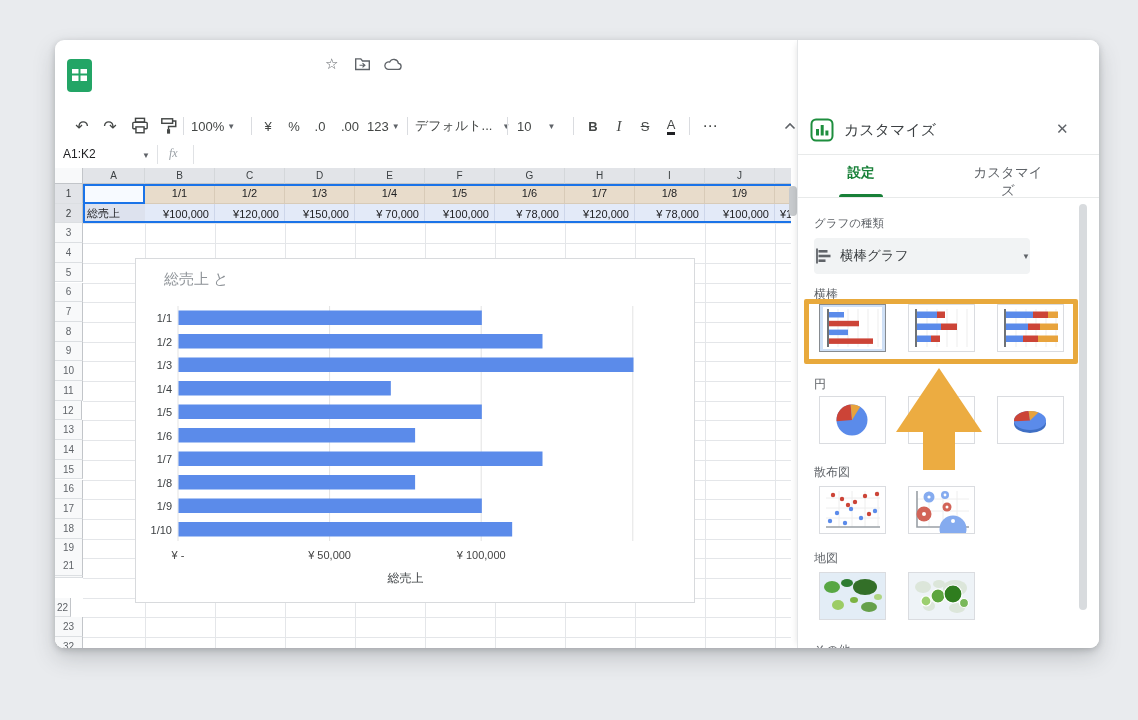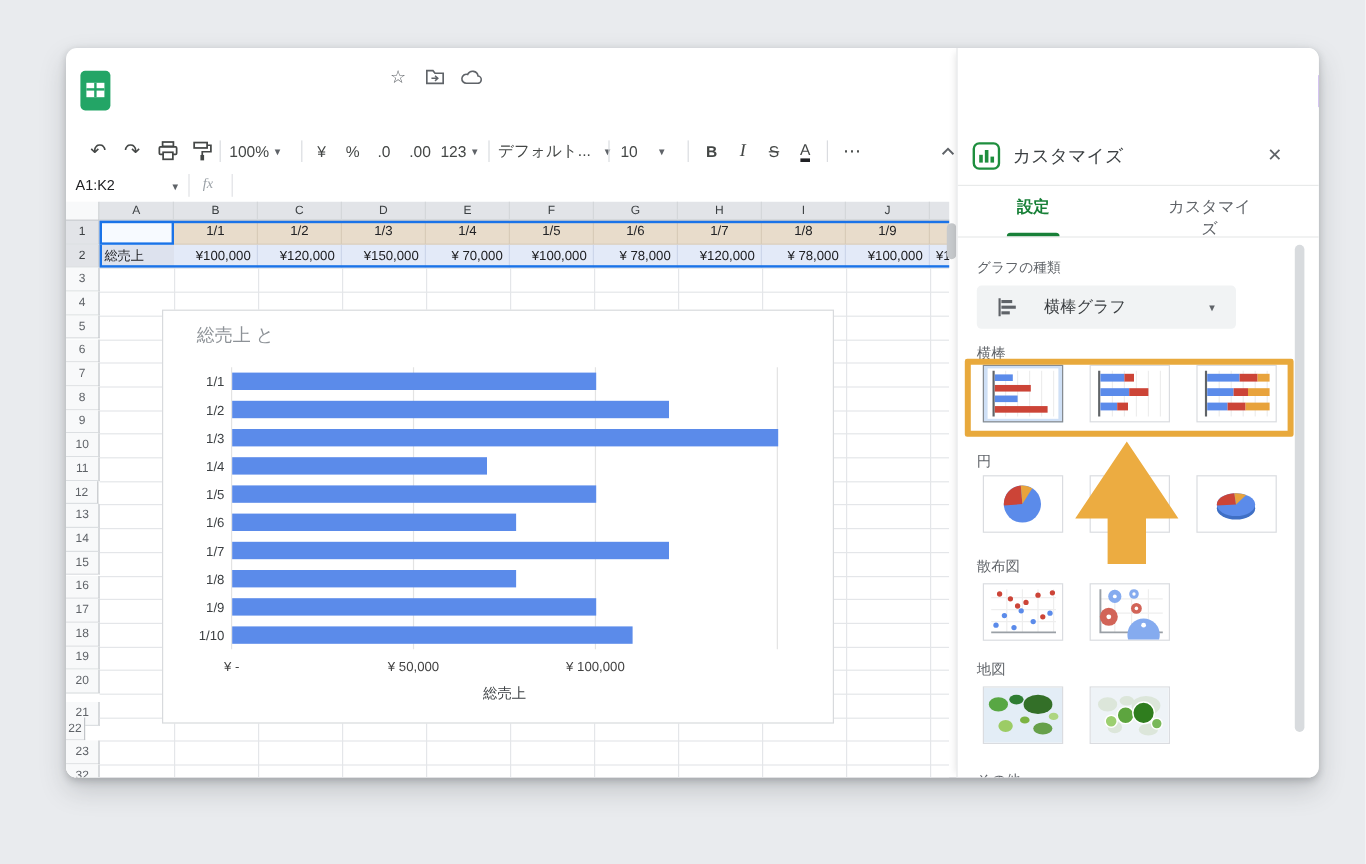--- a/index.html
+++ b/index.html
@@ -24,33 +24,33 @@
   
   #toolbar{position:absolute;left:0;top:72px;width:742px;height:30px;font-size:13px;color:#444746;}
   .tb{position:absolute;top:0;height:28px;display:flex;align-items:center;justify-content:center;white-space:nowrap;}
   .tb-sep{position:absolute;top:5px;width:1px;height:18px;background:#dadce0;}
   .caret{font-size:8px;color:#5f6368;margin-left:3px;}
   
   #namerow{position:absolute;left:0;top:102px;width:742px;height:26px;font-size:12px;color:#202124;}
   
   #grid{position:absolute;left:0;top:128px;width:736px;height:480px;background:#fff;overflow:hidden;}
   
-  #chart-box{position:absolute;left:80px;top:90px;width:560px;height:345px;background:#fff;border:1px solid #d8dadd;box-sizing:border-box;z-index:5;padding-left:15px;}
+  #chart-box{position:absolute;left:80px;top:90px;width:560px;height:345px;background:#fff;border:1px solid #d8dadd;box-sizing:border-box;z-index:5;}
   #chart-title{position:absolute;left:28px;top:11px;font-size:15px;color:#8d9297;}
   
   #panel{position:absolute;left:742px;top:0;width:302px;height:608px;background:#fff;border-left:1px solid #e4e6e8;
          box-sizing:border-box;overflow:hidden;z-index:10;box-shadow:-4px 0 6px -4px rgba(0,0,0,.12);}
   #panel-title{position:absolute;left:46px;top:81px;font-size:15px;color:#3c4043;}
   #panel-close{position:absolute;left:258px;top:80px;font-size:15px;color:#5f6368;cursor:pointer;}
   .pdiv{position:absolute;left:0;width:302px;height:1px;background:#e8eaea;}
   .tab{position:absolute;top:124px;font-size:13.5px;}
   #tab-underline{position:absolute;left:41px;top:154px;width:44px;height:3px;border-radius:3px 3px 0 0;}
   .plabel{position:absolute;left:16px;font-size:11.5px;color:#5f6368;}
   #type-dropdown{position:absolute;left:16px;top:198px;width:216px;height:36px;background:#f1f3f4;border-radius:4px;
-                 display:flex;align-items:center;box-sizing:border-box;padding:0 16px;gap:22px;font-size:13.5px;color:#3c4043;}
+                 display:flex;align-items:center;box-sizing:border-box;padding:0 0;gap:8px;font-size:13.5px;color:#3c4043;}
   .thumb{position:absolute;width:67px;height:48px;border:1px solid #dadce0;background:#fff;box-sizing:border-box;display:flex;align-items:center;justify-content:center;}
   .thumb.sel{border-color:#868b90;background:#cfe0f6;}
   #hl-box{position:absolute;left:6px;top:259px;width:274px;height:65px;box-sizing:border-box;border:5px solid #e8a93c;border-radius:2px;z-index:40;pointer-events:none;}
   #hl-arrow{position:absolute;left:90px;top:326px;z-index:41;pointer-events:none;}
   #panel-scrollbar{position:absolute;left:281px;top:164px;width:8px;height:406px;border-radius:4px;background:#d8dbde;}
   #sheet-scrollbar{position:absolute;left:734px;top:146px;width:8px;height:30px;border-radius:4px;background:#c7cacd;z-index:6;}
   svg{display:block;}
 </style>
 </head>
 <body>
@@ -249,21 +249,21 @@
       <div style="position: absolute; left: 0px; top: 311.5px; width: 28px; height: 19.7px; display: flex; align-items: center; justify-content: center; font-size: 10px; color: rgb(95, 99, 104); background: rgb(248, 249, 250); border-right: 1px solid rgb(194, 197, 201); border-bottom: 1px solid rgb(220, 223, 226); box-sizing: border-box;">16</div>
       <div style="position: absolute; left: 28px; top: 331.2px; width: 708px; height: 1px; background: rgb(228, 230, 233);"></div>
       <div style="position: absolute; left: 0px; top: 331.2px; width: 28px; height: 19.7px; display: flex; align-items: center; justify-content: center; font-size: 10px; color: rgb(95, 99, 104); background: rgb(248, 249, 250); border-right: 1px solid rgb(194, 197, 201); border-bottom: 1px solid rgb(220, 223, 226); box-sizing: border-box;">17</div>
       <div style="position: absolute; left: 28px; top: 350.9px; width: 708px; height: 1px; background: rgb(228, 230, 233);"></div>
       <div style="position: absolute; left: 0px; top: 350.9px; width: 28px; height: 19.7px; display: flex; align-items: center; justify-content: center; font-size: 10px; color: rgb(95, 99, 104); background: rgb(248, 249, 250); border-right: 1px solid rgb(194, 197, 201); border-bottom: 1px solid rgb(220, 223, 226); box-sizing: border-box;">18</div>
       <div style="position: absolute; left: 28px; top: 370.6px; width: 708px; height: 1px; background: rgb(228, 230, 233);"></div>
       <div style="position: absolute; left: 0px; top: 370.6px; width: 28px; height: 19.7px; display: flex; align-items: center; justify-content: center; font-size: 10px; color: rgb(95, 99, 104); background: rgb(248, 249, 250); border-right: 1px solid rgb(194, 197, 201); border-bottom: 1px solid rgb(220, 223, 226); box-sizing: border-box;">19</div>
       <div style="position: absolute; left: 28px; top: 390.3px; width: 708px; height: 1px; background: rgb(228, 230, 233);"></div>
       <div style="position: absolute; left: 0px; top: 390.3px; width: 28px; height: 19.7px; display: flex; align-items: center; justify-content: center; font-size: 10px; color: rgb(95, 99, 104); background: rgb(248, 249, 250); border-right: 1px solid rgb(194, 197, 201); border-bottom: 1px solid rgb(220, 223, 226); box-sizing: border-box;">20</div>
       <div style="position: absolute; left: 28px; top: 410px; width: 708px; height: 1px; background: rgb(228, 230, 233);"></div>
-      <div style="position: absolute; left: 0px; top: 417px; width: 28px; height: 19.7px; display: flex; align-items: center; justify-content: center; font-size: 10px; color: rgb(95, 99, 104); background: rgb(248, 249, 250); border-right: 1px solid rgb(194, 197, 201); border-bottom: 1px solid rgb(220, 223, 226); box-sizing: border-box;">21</div>
+      <div style="position: absolute; left: 0px; top: 388px; width: 28px; height: 19.7px; display: flex; align-items: center; justify-content: center; font-size: 10px; color: rgb(95, 99, 104); background: rgb(248, 249, 250); border-right: 1px solid rgb(194, 197, 201); border-bottom: 1px solid rgb(220, 223, 226); box-sizing: border-box;">21</div>
       <div style="position: absolute; left: 28px; top: 429.7px; width: 708px; height: 1px; background: rgb(228, 230, 233);"></div>
       <div style="position: absolute; left: 0px; top: 429.7px; width: 16px; height: 19.7px; display: flex; align-items: center; justify-content: center; font-size: 10px; color: rgb(95, 99, 104); background: rgb(248, 249, 250); border-right: 1px solid rgb(194, 197, 201); border-bottom: 1px solid rgb(220, 223, 226); box-sizing: border-box;">22</div>
       <div style="position: absolute; left: 28px; top: 449.4px; width: 708px; height: 1px; background: rgb(228, 230, 233);"></div>
       <div style="position: absolute; left: 0px; top: 449.4px; width: 28px; height: 19.7px; display: flex; align-items: center; justify-content: center; font-size: 10px; color: rgb(95, 99, 104); background: rgb(248, 249, 250); border-right: 1px solid rgb(194, 197, 201); border-bottom: 1px solid rgb(220, 223, 226); box-sizing: border-box;">23</div>
       <div style="position: absolute; left: 28px; top: 469.1px; width: 708px; height: 1px; background: rgb(228, 230, 233);"></div>
       <div style="position: absolute; left: 0px; top: 469.1px; width: 28px; height: 19.7px; display: flex; align-items: center; justify-content: center; font-size: 10px; color: rgb(95, 99, 104); background: rgb(248, 249, 250); border-right: 1px solid rgb(194, 197, 201); border-bottom: 1px solid rgb(220, 223, 226); box-sizing: border-box;">32</div>
       <div style="position: absolute; left: 90px; top: 16px; width: 1px; height: 464px; background: rgb(228, 230, 233);"></div>
       <div style="position: absolute; left: 160px; top: 16px; width: 1px; height: 464px; background: rgb(228, 230, 233);"></div>
       <div style="position: absolute; left: 230px; top: 16px; width: 1px; height: 464px; background: rgb(228, 230, 233);"></div>
       <div style="position: absolute; left: 300px; top: 16px; width: 1px; height: 464px; background: rgb(228, 230, 233);"></div>

